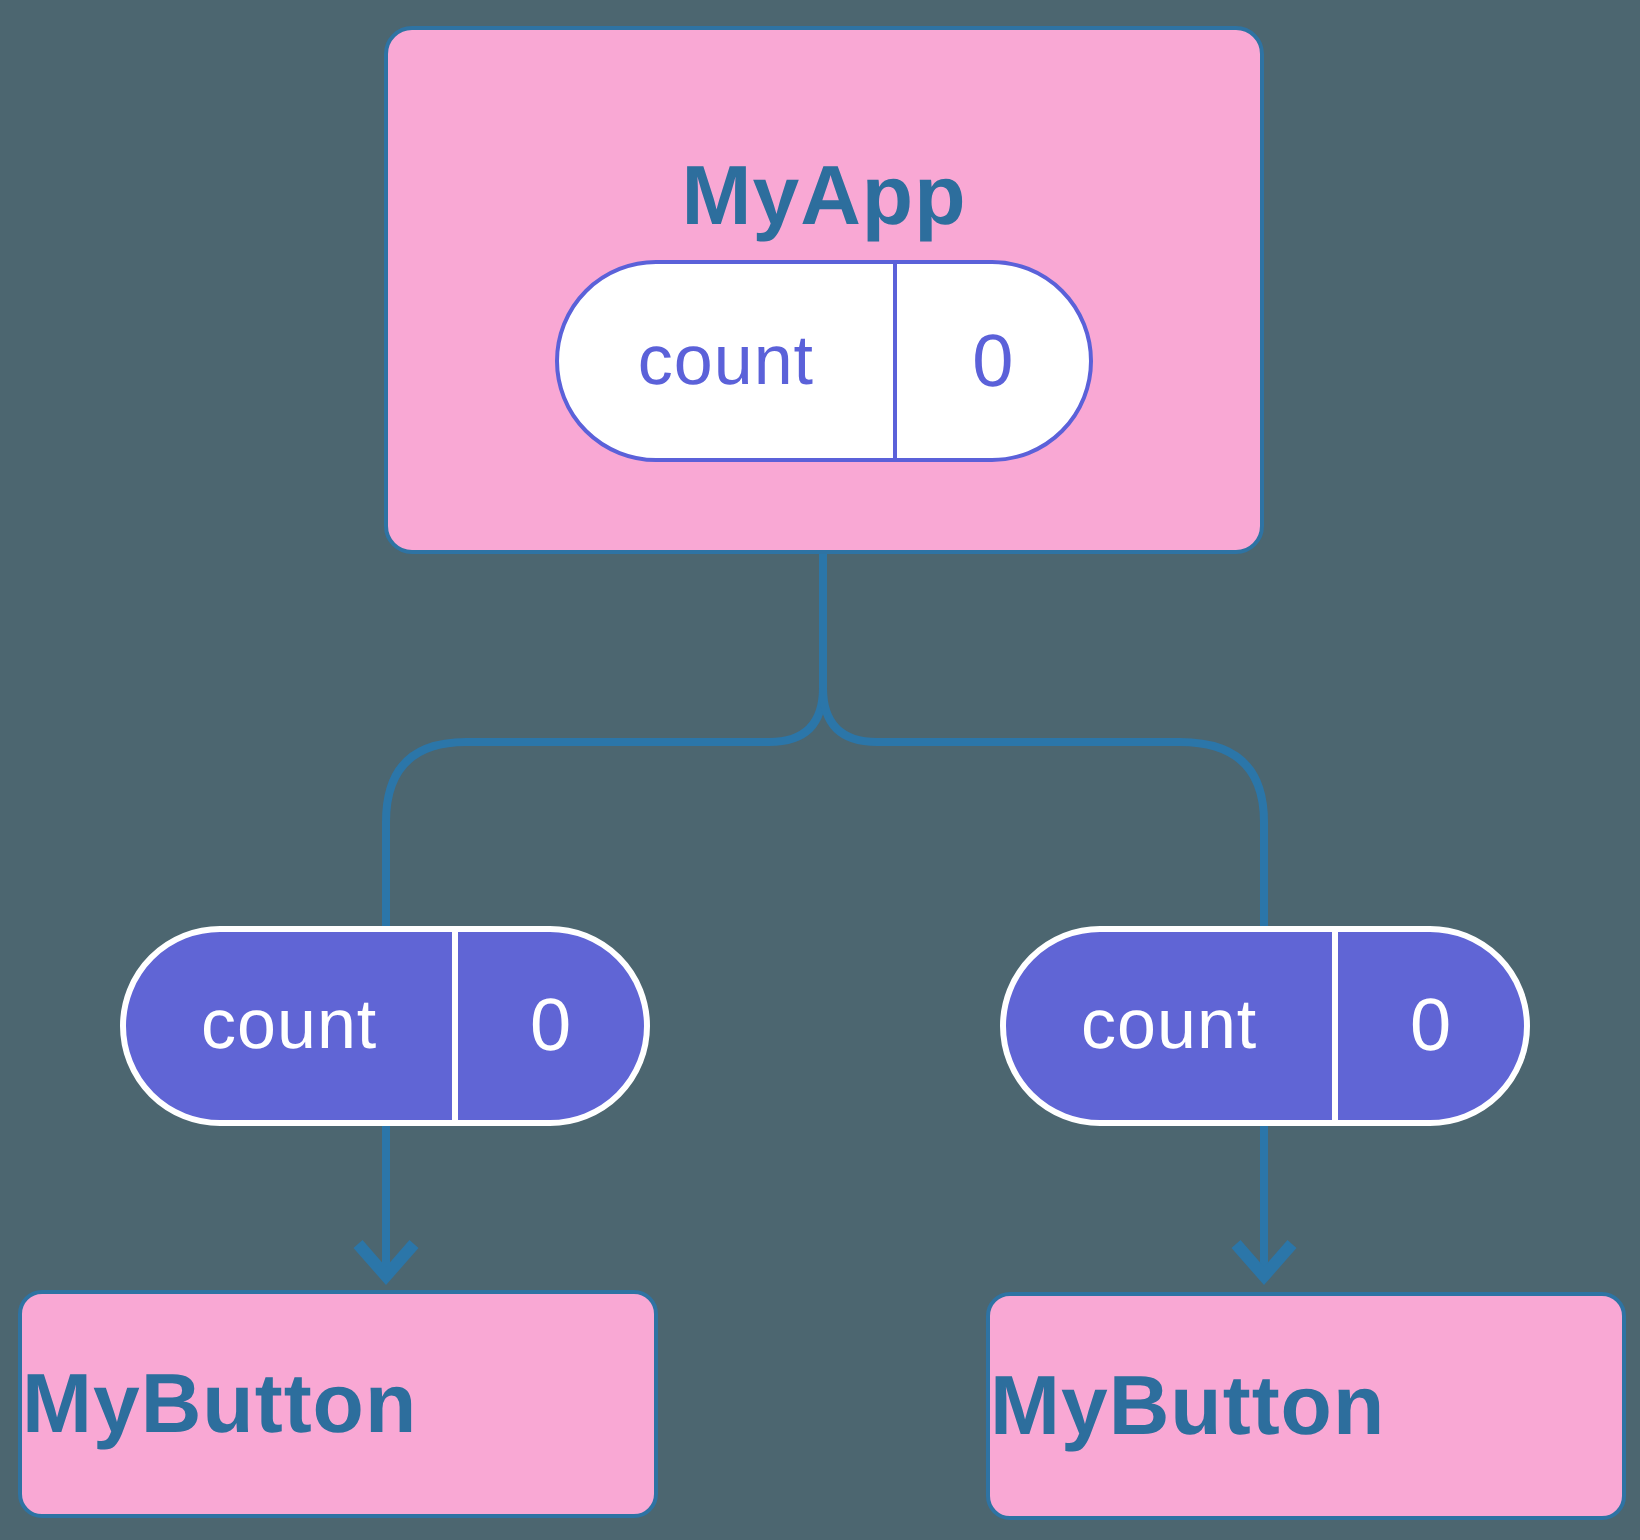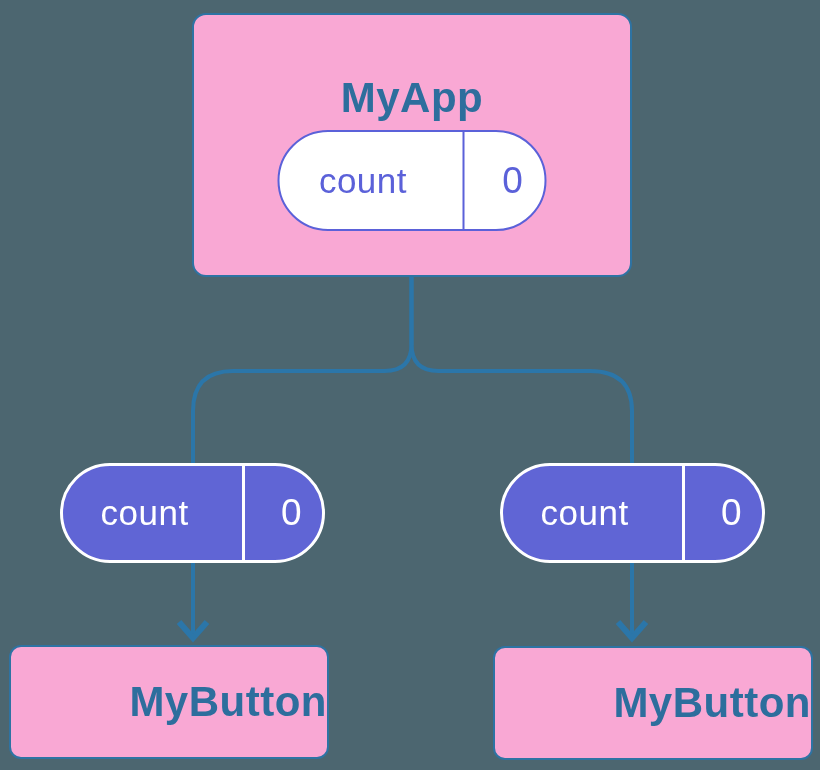--- a/index.html
+++ b/index.html
@@ -43,21 +43,20 @@
     font-weight: 700;
     color: #2D6E9D;
     letter-spacing: 0.5px;
   }
   .pill {
     display: flex;
     align-items: stretch;
     box-sizing: border-box;
     border-radius: 60px;
     overflow: hidden;
-    gap: 16px;
   }
   .pill-state {
     position: absolute;
     left: 50%; top: 115px;
     transform: translateX(-50%);
     width: 269px; height: 101px;
     background: #ffffff;
     border: 2px solid #5B61D9;
     color: #5B61D9;
   }
@@ -93,22 +92,21 @@
     align-items: center;
     justify-content: center;
     font-size: 37px;
     font-weight: 400;
   }
   .card-child {
     width: 320px; height: 114px;
     border-radius: 12px;
     display: flex;
     align-items: center;
-    justify-content: flex-end;
-    padding-left: 20px;
+    justify-content: flex-start;
   }
   .card-child-left  { left: 9px;   top: 645px; }
   .card-child-right { left: 493px; top: 646px; }
   .card-child .card-child-title {
     font-size: 42px;
     font-weight: 700;
     color: #2D6E9D;
     letter-spacing: 0.5px;
   }
 </style>

